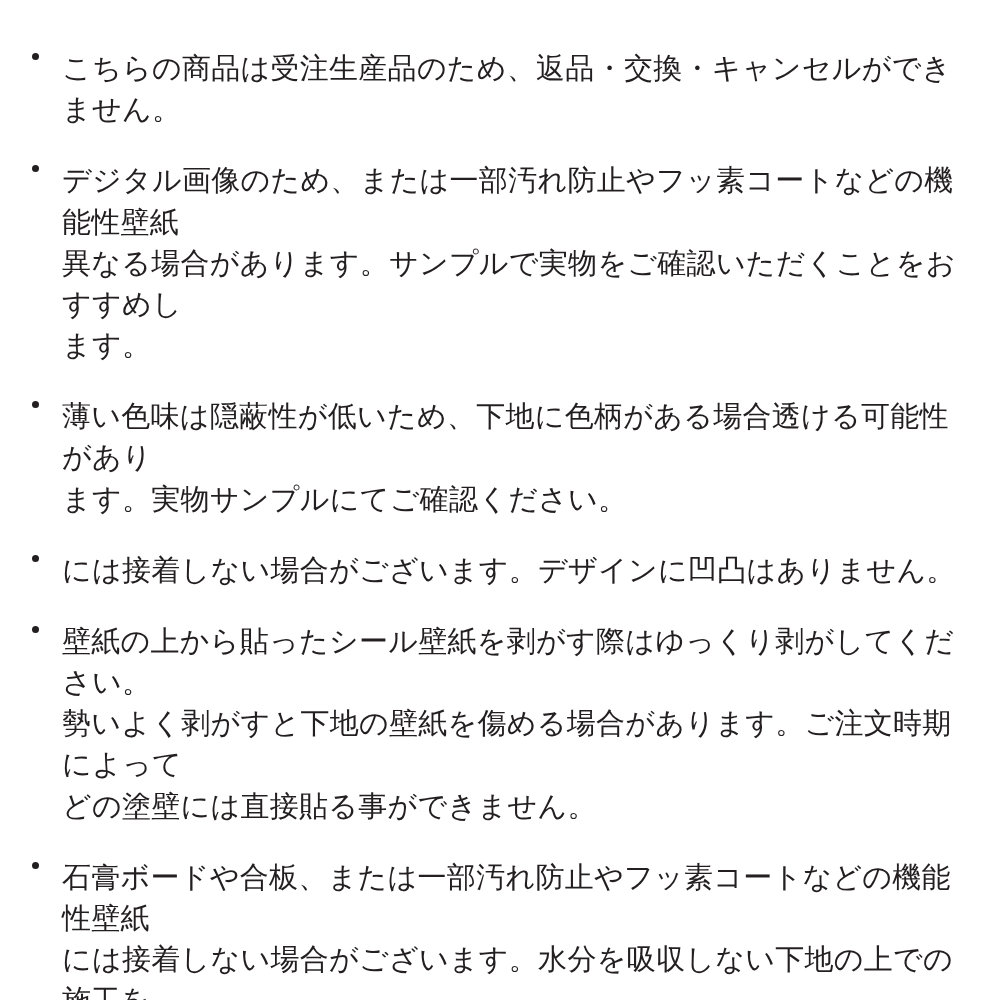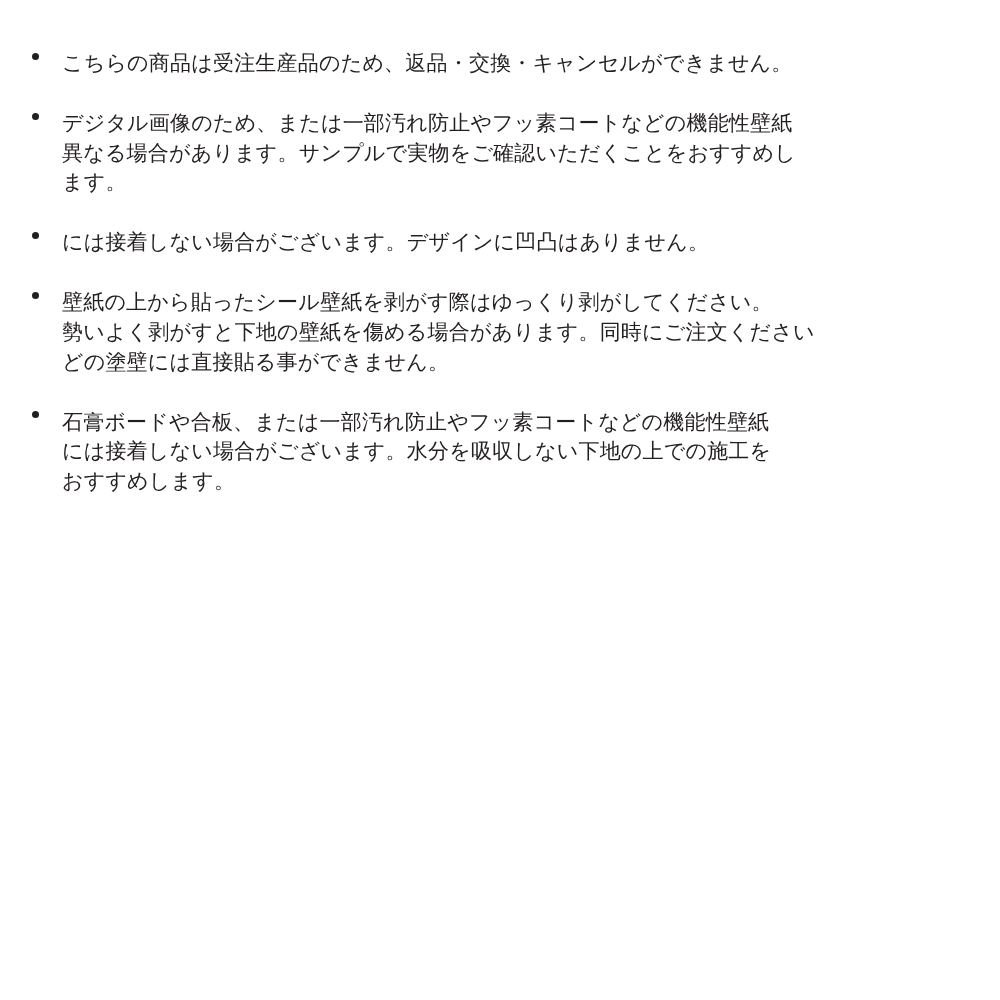--- a/index.html
+++ b/index.html
@@ -38,21 +38,21 @@
     position: absolute;
     left: 14px;
     top: 0.30em;
     width: 7px;
     height: 7px;
     border-radius: 50%;
     background: #231f20;
   }
   .notice-text {
     display: block;
-    font-size: 21px;
+    font-size: 29px;
     line-height: 1.42;
     letter-spacing: 0.01em;
     color: #231f20;
     white-space: pre-wrap;
     font-weight: 400;
   }
 </style>
 </head>
 <body>
 
@@ -65,30 +65,35 @@
     </li>
 
     <li class="notice-item">
       <span class="bullet"></span>
       <span class="notice-text">デジタル画像のため、または一部汚れ防止やフッ素コートなどの機能性壁紙
 異なる場合があります。サンプルで実物をご確認いただくことをおすすめし
 ます。</span>
     </li>
 
 
+    <li class="notice-item">
+      <span class="bullet"></span>
+      <span class="notice-text">薄い色味は隠蔽性が低いため、下地に色柄がある場合透ける可能性があり
+ます。実物サンプルにてご確認ください。</span>
+    </li>
 
     <li class="notice-item">
       <span class="bullet"></span>
       <span class="notice-text">には接着しない場合がございます。デザインに凹凸はありません。</span>
     </li>
 
     <li class="notice-item">
       <span class="bullet"></span>
       <span class="notice-text">壁紙の上から貼ったシール壁紙を剥がす際はゆっくり剥がしてください。
-勢いよく剥がすと下地の壁紙を傷める場合があります。同時にご注文ください
+勢いよく剥がすと下地の壁紙を傷める場合があります。ご注文時期によって
 どの塗壁には直接貼る事ができません。</span>
     </li>
 
     <li class="notice-item">
       <span class="bullet"></span>
       <span class="notice-text">石膏ボードや合板、または一部汚れ防止やフッ素コートなどの機能性壁紙
 には接着しない場合がございます。水分を吸収しない下地の上での施工を
 おすすめします。</span>
 
     </li>

